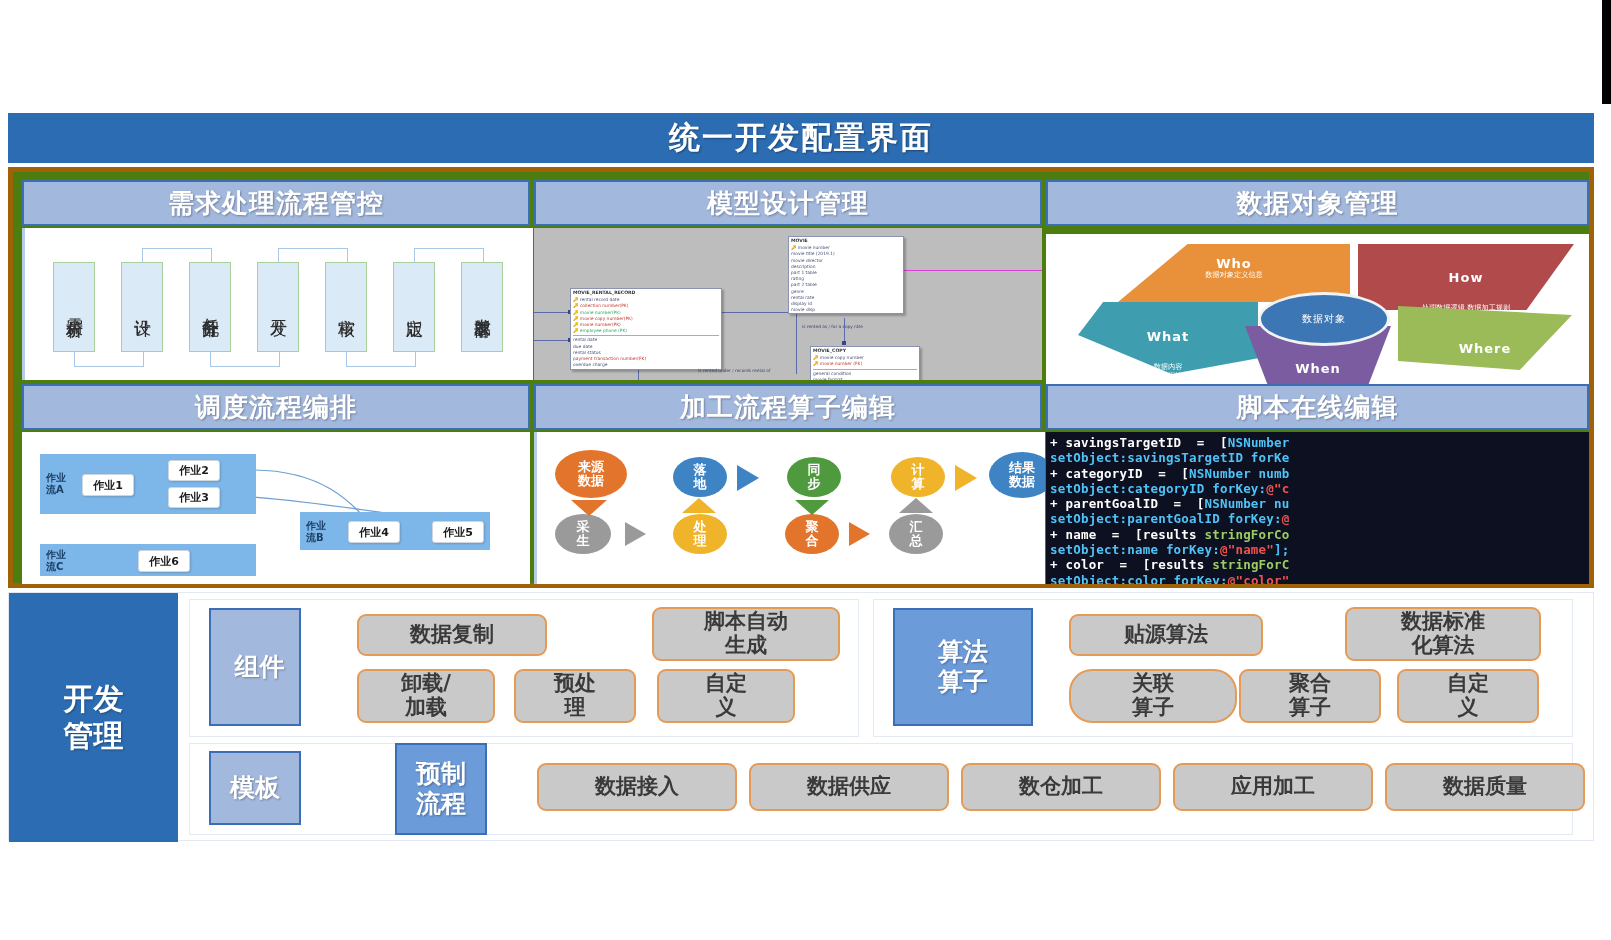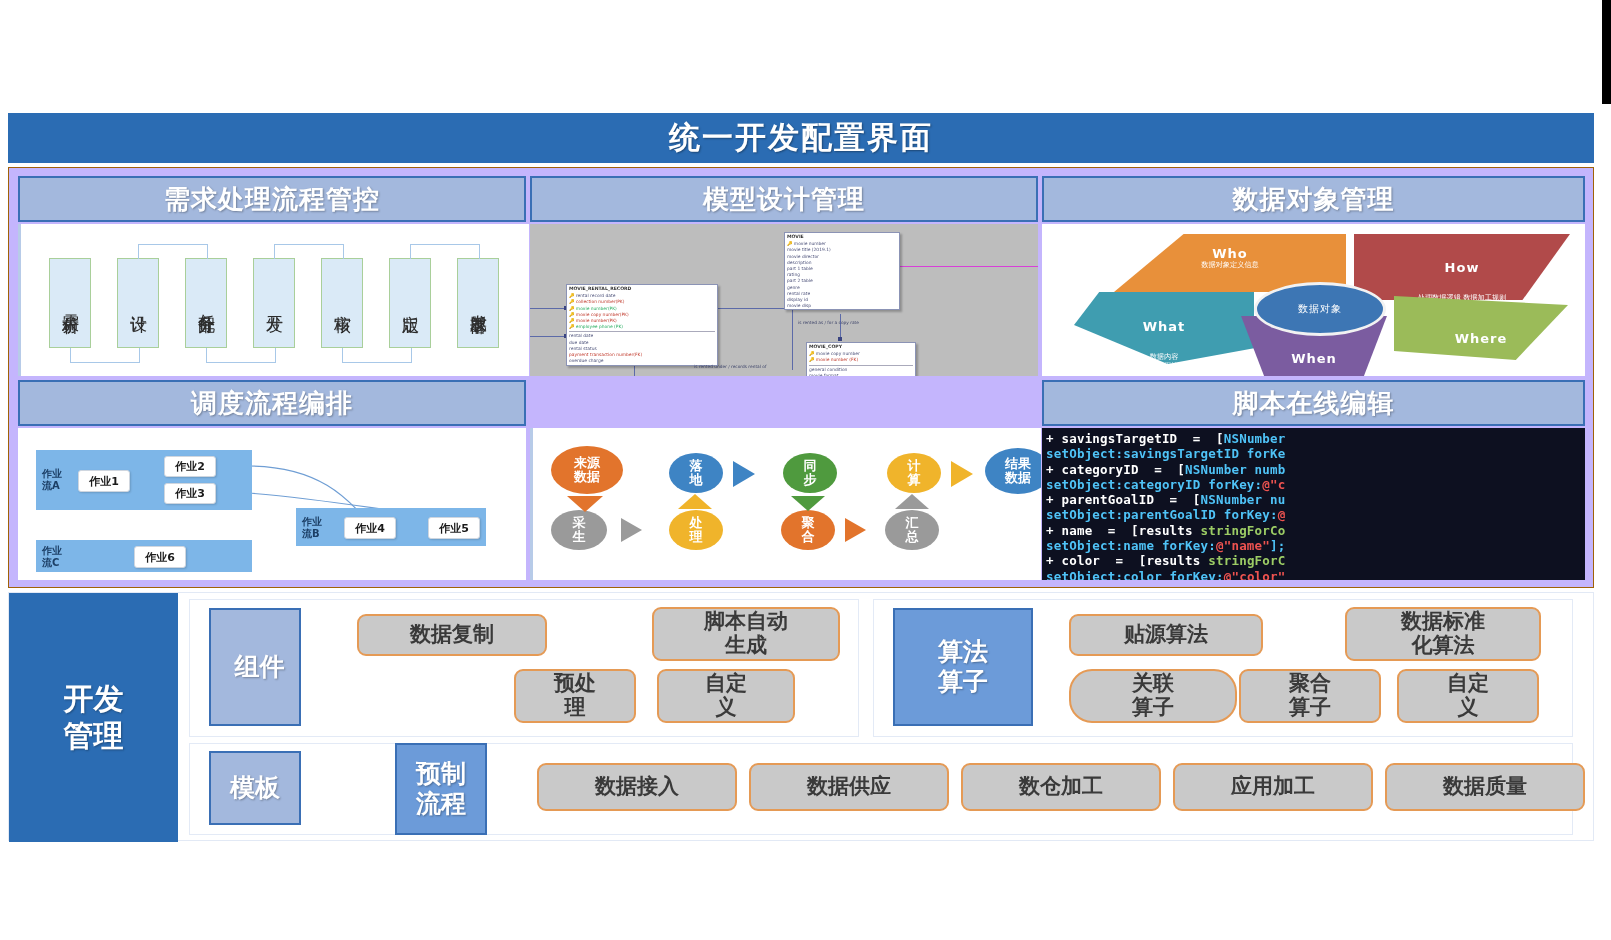--- a/index.html
+++ b/index.html
@@ -9,22 +9,22 @@
 
   .slide{position:absolute;left:0px;top:113px;width:1594px;height:728px;}
 
   
   .main-title{position:absolute;left:8px;top:0px;width:1586px;height:50px;background:#2b6cb3;
     display:flex;align-items:center;justify-content:center;box-sizing:border-box;}
   .main-title span{color:#fff;font-size:31px;font-weight:bold;letter-spacing:2px;
     text-shadow:1px 1px 2px rgba(0,0,0,.35);}
 
   
-  .upper-wrap{position:absolute;left:8px;top:54px;width:1586px;height:421px;background:#c4b5fd;
-    border:1px solid #a16207;box-sizing:border-box;}
+  .upper-wrap{position:absolute;left:8px;top:54px;width:1586px;height:421px;background:#4d7c0f;
+    border:5px solid #a16207;box-sizing:border-box;}
 
   .panel-head{position:absolute;height:46px;background:#a3b8dd;border:2px solid #3a6fb5;
     box-sizing:border-box;display:flex;align-items:center;justify-content:center;}
   .panel-head span{color:#fff;font-size:26px;font-weight:bold;letter-spacing:1px;
     text-shadow:1px 1px 2px rgba(0,0,0,.3);}
 
   .panel-body{position:absolute;background:#fff;overflow:hidden;}
 
   
   .flowbox{position:absolute;background:#daeaf7;border:1px solid #a9cf9a;box-sizing:border-box;
@@ -200,21 +200,21 @@
         <div class="k">🔑 movie number (FK)</div>
         <div class="sep"></div>
         <div>general condition</div>
           <div>movie format</div>
       </div>
 
       <div class="er-lbl" style="left:268px;top:96px;width:82px;">is rented as / for a copy rate</div>
       <div class="er-lbl" style="left:164px;top:140px;width:92px;">is rented under / records rental of</div>
     </div>
 
-    <div class="panel-body" style="left:1033px;top:56px;width:543px;height:152px;">
+    <div class="panel-body" style="left:1033px;top:62px;width:543px;height:152px;">
       <div class="pie-wrap">
 
         <div class="seg" style="left:72px;top:10px;width:232px;height:58px;background:#e8903a;
              clip-path:polygon(30% 0%,100% 0%,100% 100%,0% 100%);padding-top:12px;box-sizing:border-box;">
           <b>Who</b>
           <em>数据对象定义信息</em>
         </div>
 
         <div class="seg" style="left:312px;top:10px;width:216px;height:66px;background:#b14a4a;
              clip-path:polygon(0% 0%,100% 0%,78% 100%,0% 100%);padding-top:7px;box-sizing:border-box;
@@ -253,20 +253,23 @@
         </div>
 
         <div class="pie-center" style="left:212px;top:58px;width:126px;height:48px;">
           <span>数据对象</span>
         </div>
       </div>
     </div>
 
     <div class="panel-head" style="left:9px;top:212px;width:508px;">
       <span>调度流程编排</span>
+    </div>
+    <div class="panel-head" style="left:521px;top:212px;width:508px;">
+      <span>加工流程算子编辑</span>
     </div>
     <div class="panel-head" style="left:1033px;top:212px;width:543px;">
       <span>脚本在线编辑</span>
     </div>
 
     <div class="panel-body" style="left:9px;top:260px;width:508px;height:152px;">
       <svg width="508" height="152" style="position:absolute;left:0;top:0;">
         <path d="M135,52 L175,38" stroke="#6f9ed4" stroke-width="1.2" fill="none"></path>
         <path d="M135,52 L175,65" stroke="#6f9ed4" stroke-width="1.2" fill="none"></path>
         <path d="M230,38 C300,38 330,70 352,96" stroke="#6f9ed4" stroke-width="1.2" fill="none"></path>
@@ -355,20 +358,22 @@
 管理</span>
     </div>
 
     <div class="grp" style="left:180px;top:6px;width:670px;height:138px;"></div>
     <div class="cat" style="left:200px;top:15px;width:92px;height:118px;padding-left:9px;">
       <span style="white-space:pre-line;">组件</span>
     </div>
     <div class="pill" style="left:348px;top:21px;width:190px;height:42px;white-space:pre-line;"><span>数据复制</span></div>
     <div class="pill" style="left:598px;top:14px;width:188px;height:54px;white-space:pre-line;margin-left:45px;"><span>脚本自动
 生成</span></div>
+    <div class="pill" style="left:348px;top:76px;width:138px;height:54px;white-space:pre-line;"><span>卸载/
+加载</span></div>
     <div class="pill" style="left:505px;top:76px;width:122px;height:54px;white-space:pre-line;"><span>预处
 理</span></div>
     <div class="pill" style="left:648px;top:76px;width:138px;height:54px;white-space:pre-line;"><span>自定
 义</span></div>
 
     <div class="grp" style="left:864px;top:6px;width:700px;height:138px;"></div>
     <div class="cat strong" style="left:884px;top:15px;width:140px;height:118px;">
       <span style="white-space:pre-line;">算法
 算子</span>
     </div>

